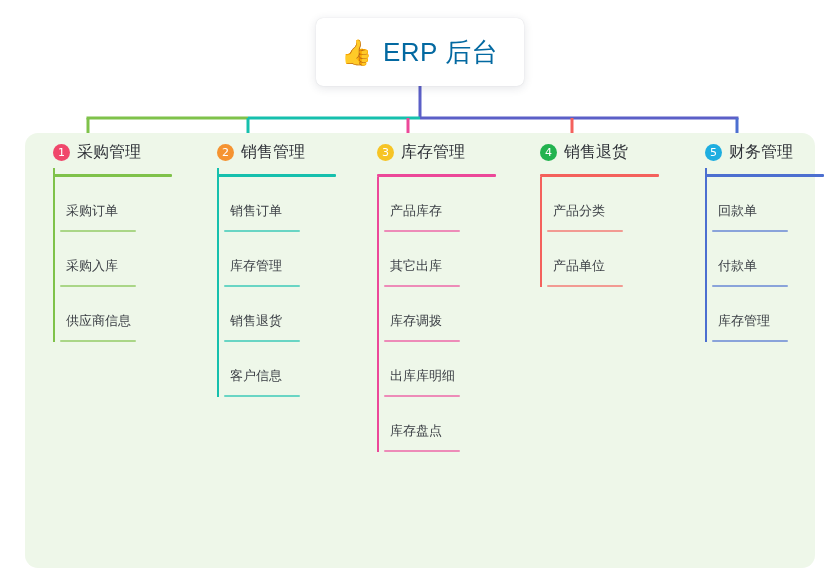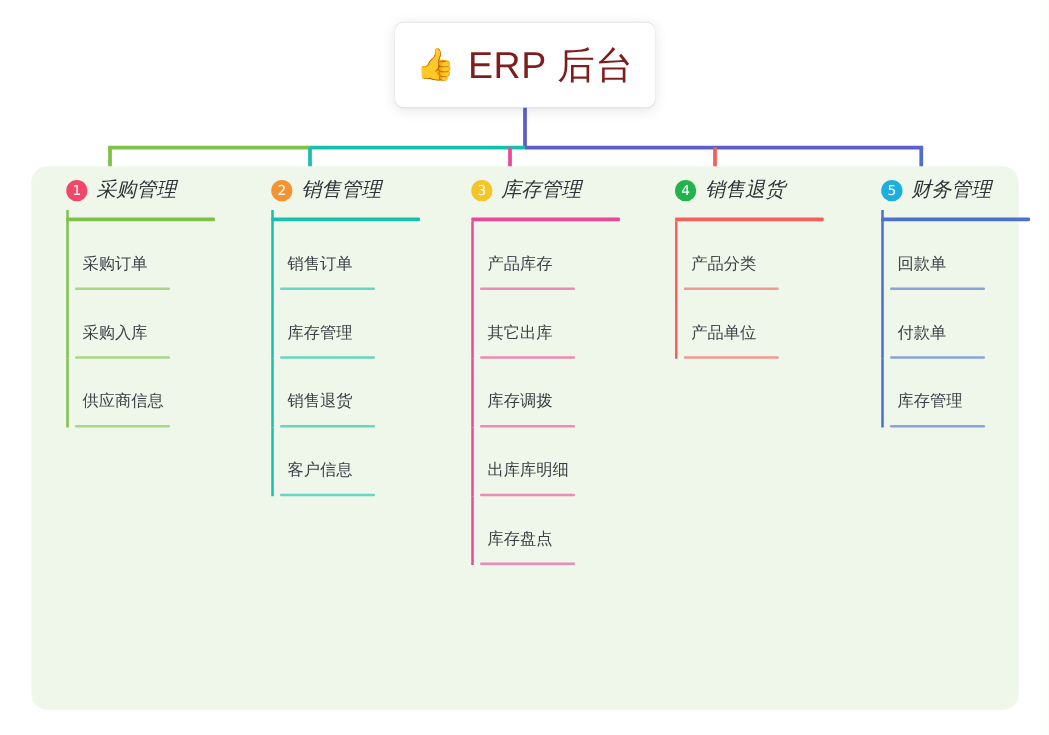--- a/index.html
+++ b/index.html
@@ -35,22 +35,22 @@
     justify-content: center;
     gap: 10px;
     box-sizing: border-box;
   }
   .title-emoji {
     font-size: 25px;
     line-height: 1;
     display: block;
   }
   .title-text {
-    font-size: 30px;
-    color: #7f1d1d;
+    font-size: 26px;
+    color: #0369a1;
     letter-spacing: 0.5px;
     white-space: nowrap;
   }
 
   
   #connectors {
     position: absolute;
     left: 0;
     top: 0;
     width: 839px;
@@ -109,21 +109,20 @@
     font-size: 11px;
     line-height: 17px;
     text-align: center;
     flex: 0 0 auto;
     font-family: "DejaVu Sans", sans-serif;
   }
   .head-label {
     font-size: 16px;
     color: #2f3238;
     white-space: nowrap;
-    font-style: italic;
   }
   .head-rule {
     position: absolute;
     left: 15px;
     bottom: 0;
     height: 3px;
     width: 119px;
     border-radius: 1px;
   }
 

